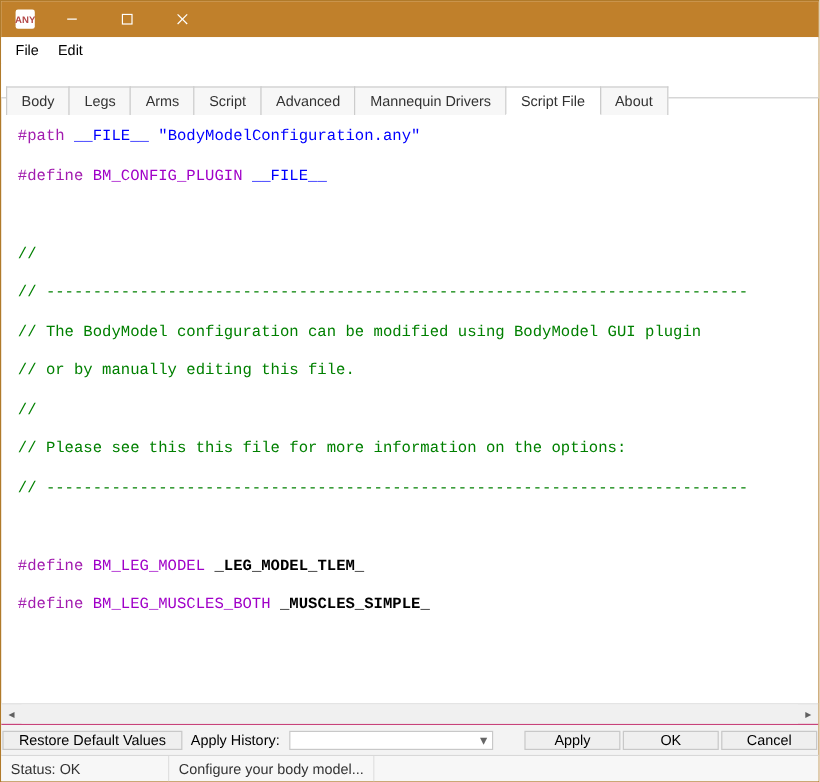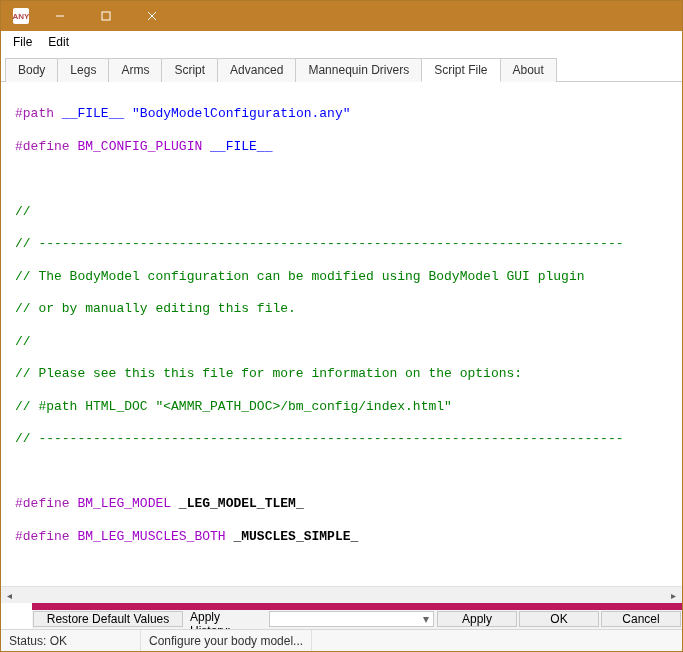--- a/index.html
+++ b/index.html
@@ -54,21 +54,21 @@
   }
   .tab {
     padding: 4px 12px;
     border: 1px solid #ccc;
     border-bottom: none;
     margin-right: -1px;
     background: #f7f7f7;
     font-size: 12px;
     color: #333;
     position: relative;
-    top: 1px;
+    top: 15px;
   }
   .tab.active {
     background: #fff;
     border-bottom: 1px solid #fff;
     z-index: 2;
     font-weight: normal;
   }
   .content {
     flex: 1;
     overflow: hidden;
@@ -101,25 +101,24 @@
   }
   .scroll-x .arrow {
     width: 17px; height: 17px;
     display: flex; align-items: center; justify-content: center;
     color: #606060;
     font-size: 10px;
   }
   .scroll-x .track { flex: 1; height: 100%; background: #f0f0f0; }
   .bottom-bar {
     display: flex;
-    align-items: flex-start;
-    border-top: 7px solid #be185d;
+    align-items: center;
+    border-top: 1px solid #be185d;
     background: #f3f3f3;
     height: 26px;
-    margin-left: 31px;
   }
   .bottom-bar .btn {
     border: 1px solid #c8c8c8;
     background: #efefef;
     padding: 0 12px;
     display: flex; align-items: center; justify-content: center;
     font-size: 12px;
     margin: 1px;
     min-width: 80px;
   }
@@ -202,21 +201,20 @@
     <div class="code-area">
 <div class="line"><span class="tok-directive">#path</span> <span class="tok-builtin">__FILE__</span> <span class="tok-string">"BodyModelConfiguration.any"</span></div>
 <div class="line"><span class="tok-directive">#define</span> <span class="tok-macro">BM_CONFIG_PLUGIN</span> <span class="tok-builtin">__FILE__</span></div>
 <div class="line"> </div>
 <div class="line"><span class="tok-comment">//</span></div>
 <div class="line"><span class="tok-comment">// ---------------------------------------------------------------------------</span></div>
 <div class="line"><span class="tok-comment">// The BodyModel configuration can be modified using BodyModel GUI plugin</span></div>
 <div class="line"><span class="tok-comment">// or by manually editing this file.</span></div>
 <div class="line"><span class="tok-comment">//</span></div>
 <div class="line"><span class="tok-comment">// Please see this this file for more information on the options:</span></div>
-<div class="line"><span class="tok-comment">// #path HTML_DOC "&lt;AMMR_PATH_DOC&gt;/bm_config/index.html"</span></div>
 <div class="line"><span class="tok-comment">// ---------------------------------------------------------------------------</span></div>
 <div class="line"> </div>
 <div class="line"><span class="tok-directive">#define</span> <span class="tok-macro">BM_LEG_MODEL</span> <span class="tok-value">_LEG_MODEL_TLEM_</span></div>
 <div class="line"><span class="tok-directive">#define</span> <span class="tok-macro">BM_LEG_MUSCLES_BOTH</span> <span class="tok-value">_MUSCLES_SIMPLE_</span></div>
 <div class="line"> </div>
 
 
 
 
 

